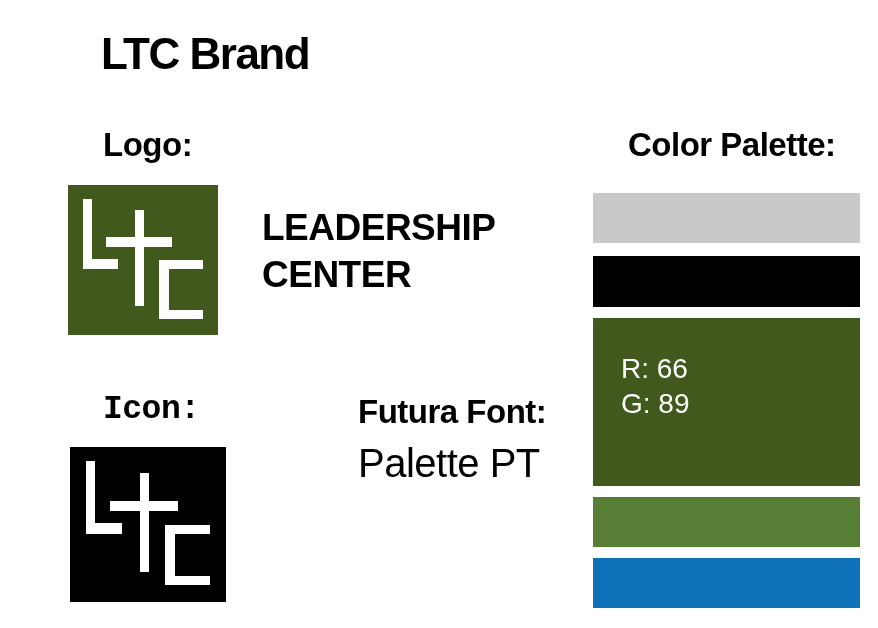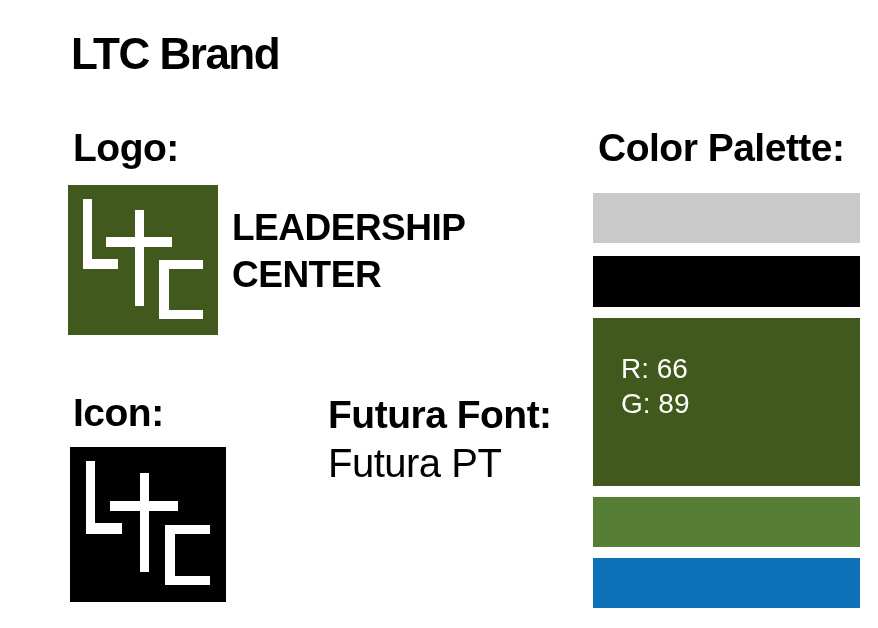--- a/index.html
+++ b/index.html
@@ -2,33 +2,33 @@
 <html><head>
 <meta charset="utf-8">
 <style>
   html,body{margin:0;padding:0;}
   body{
     width:878px;height:628px;position:relative;overflow:hidden;
     background:#ffffff;
     font-family:"Liberation Sans", sans-serif;
     color:#000;
   }
-  .abs{position:absolute;}
+  .abs{position:absolute;margin-left:30px;}
 
   
   .page-title{
     left:71px;top:32px;
     font-size:44px;font-weight:bold;letter-spacing:-1.5px;line-height:1;
   }
   .section-label{
-    font-size:39px;font-weight:bold;letter-spacing:-0.5px;line-height:1;
+    font-size:33px;font-weight:bold;letter-spacing:-0.5px;line-height:1;
   }
   .label-logo{left:73px;top:128px;}
   .label-palette{left:598px;top:128px;}
-  .label-icon{left:73px;top:393px;}
+  .label-icon{left:73px;top:393px;font-family:Liberation Mono, monospace;}
   .label-font{left:328px;top:395px;}
 
   .font-name{
     left:328px;top:443px;
     font-size:40px;font-weight:normal;letter-spacing:-0.5px;line-height:1;
   }
 
   
   .mark-square{position:absolute;}
   .logo-square{left:68px;top:185px;width:150px;height:150px;}
@@ -109,13 +109,13 @@
     <i class="bar m-l-foot"></i>
     <i class="bar m-t-stem"></i>
     <i class="bar m-t-cross"></i>
     <i class="bar m-c-spine"></i>
     <i class="bar m-c-top"></i>
     <i class="bar m-c-bot"></i>
   </div>
 </div>
 
 <div class="abs section-label label-font">Futura Font:</div>
-<div class="abs font-name">Futura PT</div>
+<div class="abs font-name">Palette PT</div>
 
 </body></html>

